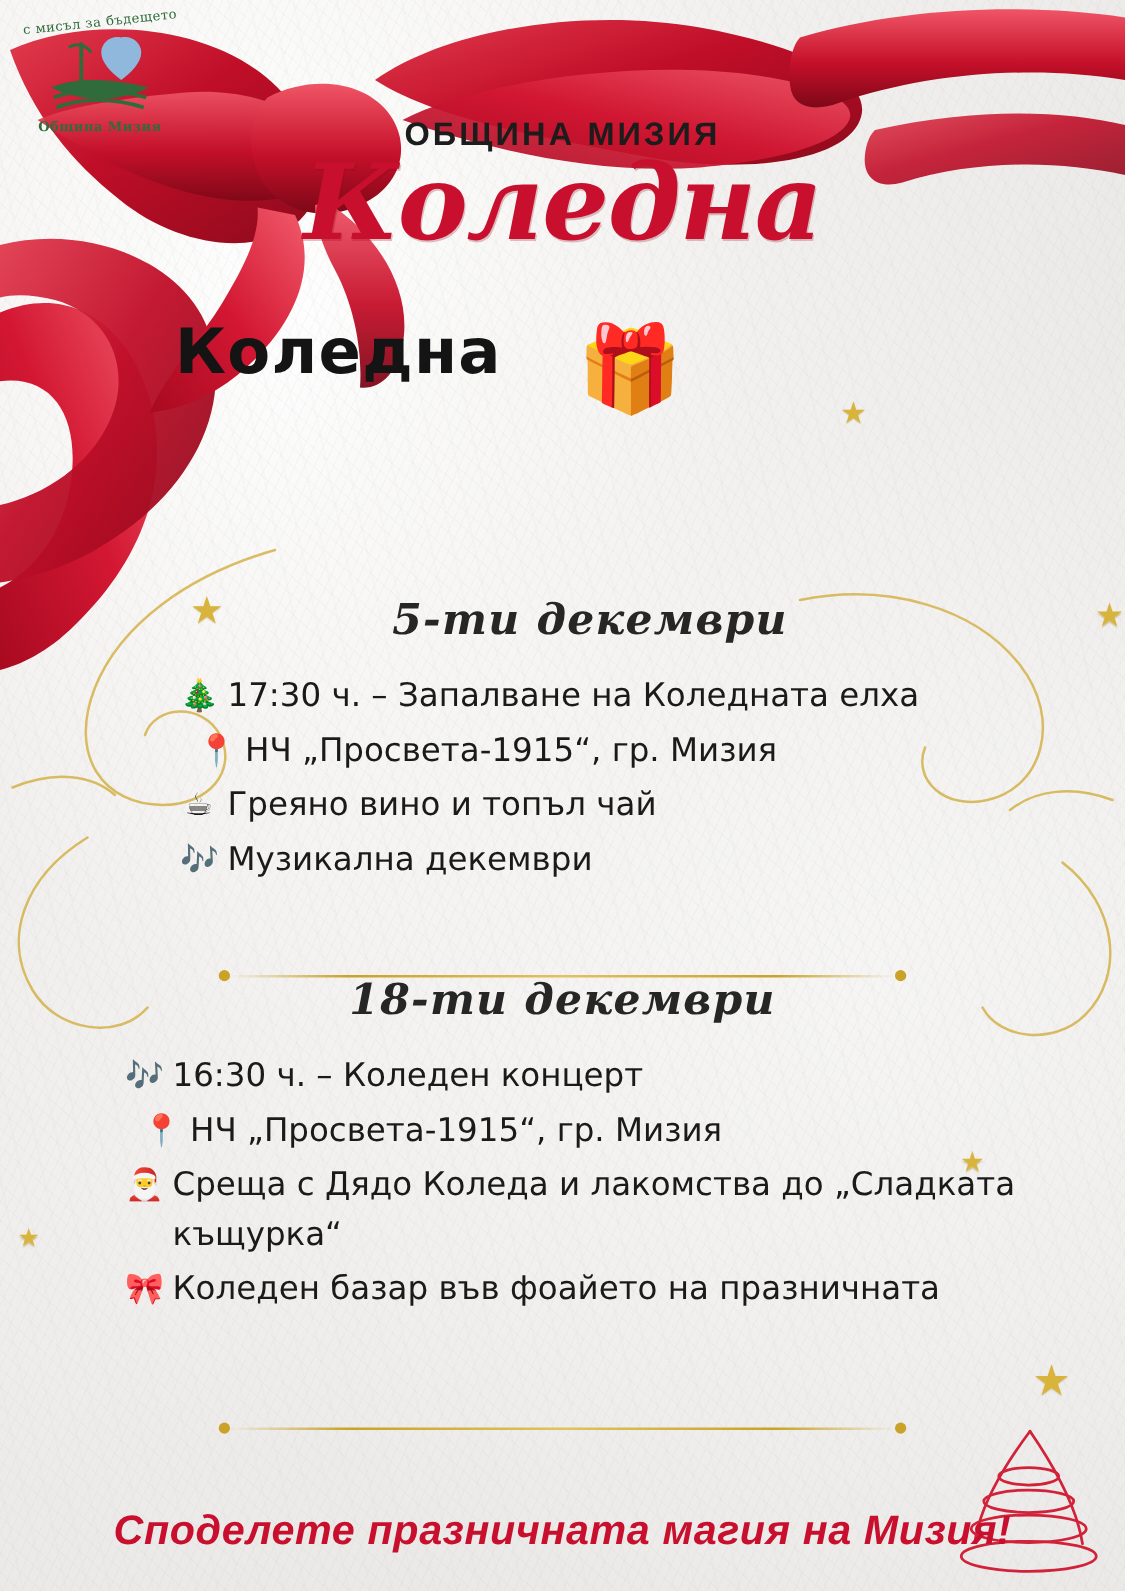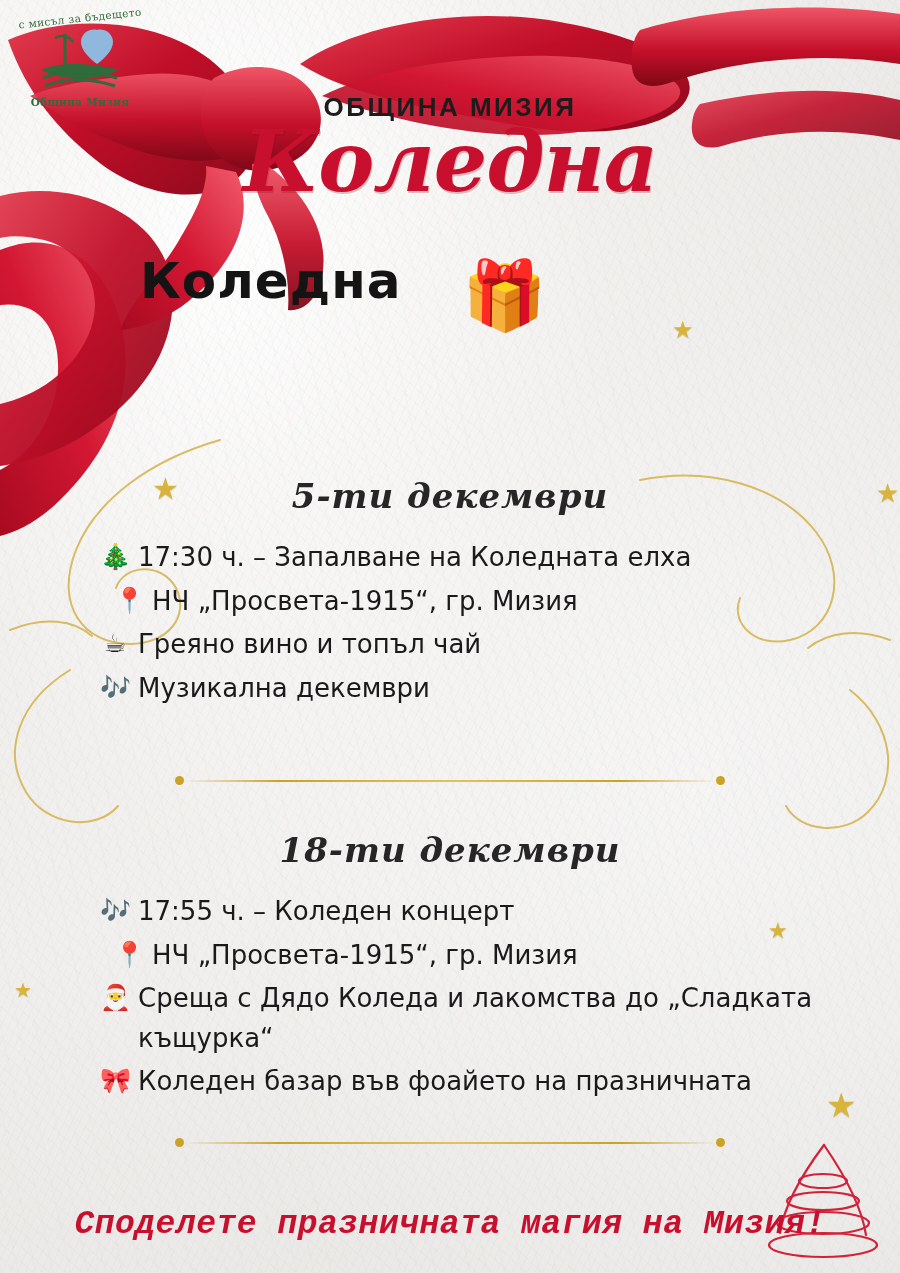--- a/index.html
+++ b/index.html
@@ -191,21 +191,21 @@
   }
   .divider .dot.l { left: 0; }
   .divider .dot.r { right: 0; }
 
   
   .footer {
     position: absolute;
     left: 0; right: 0;
     bottom: 30px;
     text-align: center;
-    font-family: Liberation Mono, monospace;
+    font-family: Liberation Sans, sans-serif;
     font-style: italic;
     font-weight: bold;
     font-size: 33px;
     color: #c8102e;
     letter-spacing: .5px;
   }
 
   
   .star {
     position: absolute;
@@ -305,21 +305,21 @@
   <div class="title-line1">Коледна</div>
   <div class="gift-emoji">🎁</div>
 
   <div class="star" style="left:152px; top:474px; font-size:30px;">★</div>
   <div class="star" style="left:672px; top:318px; font-size:24px;">★</div>
   <div class="star" style="left:876px; top:480px; font-size:26px;">★</div>
   <div class="star" style="left:768px; top:920px; font-size:22px;">★</div>
   <div class="star" style="left:826px; top:1088px; font-size:34px;">★</div>
   <div class="star" style="left:14px; top:980px; font-size:20px;">★</div>
 
-  <div class="section" style="top:476px;">
+  <div class="section" style="top:476px;margin-left:44px;">
     <div class="section-date">5-ти декември</div>
     <ul class="items">
       <li class="item">
         <span class="ic">🎄</span>
         <span class="txt">17:30 ч. – Запалване на Коледната елха</span>
       </li>
       <li class="item indent">
         <span class="ic">📍</span>
         <span class="txt">НЧ „Просвета-1915“, гр. Мизия</span>
       </li>
@@ -333,26 +333,26 @@
       </li>
     </ul>
   </div>
 
   <div class="divider" style="top:776px;">
     <span class="dot l"></span>
     <span class="bar"></span>
     <span class="dot r"></span>
   </div>
 
-  <div class="section" style="top:830px;">
+  <div class="section" style="top:780px;">
     <div class="section-date">18-ти декември</div>
     <ul class="items">
       <li class="item">
         <span class="ic">🎶</span>
-        <span class="txt">17:55 ч. – Коледен концерт</span>
+        <span class="txt">16:30 ч. – Коледен концерт</span>
       </li>
       <li class="item indent">
         <span class="ic">📍</span>
         <span class="txt">НЧ „Просвета-1915“, гр. Мизия</span>
       </li>
       <li class="item">
         <span class="ic">🎅</span>
         <span class="txt">Среща с Дядо Коледа и лакомства до „Сладката къщурка“</span>
       </li>
       <li class="item">

